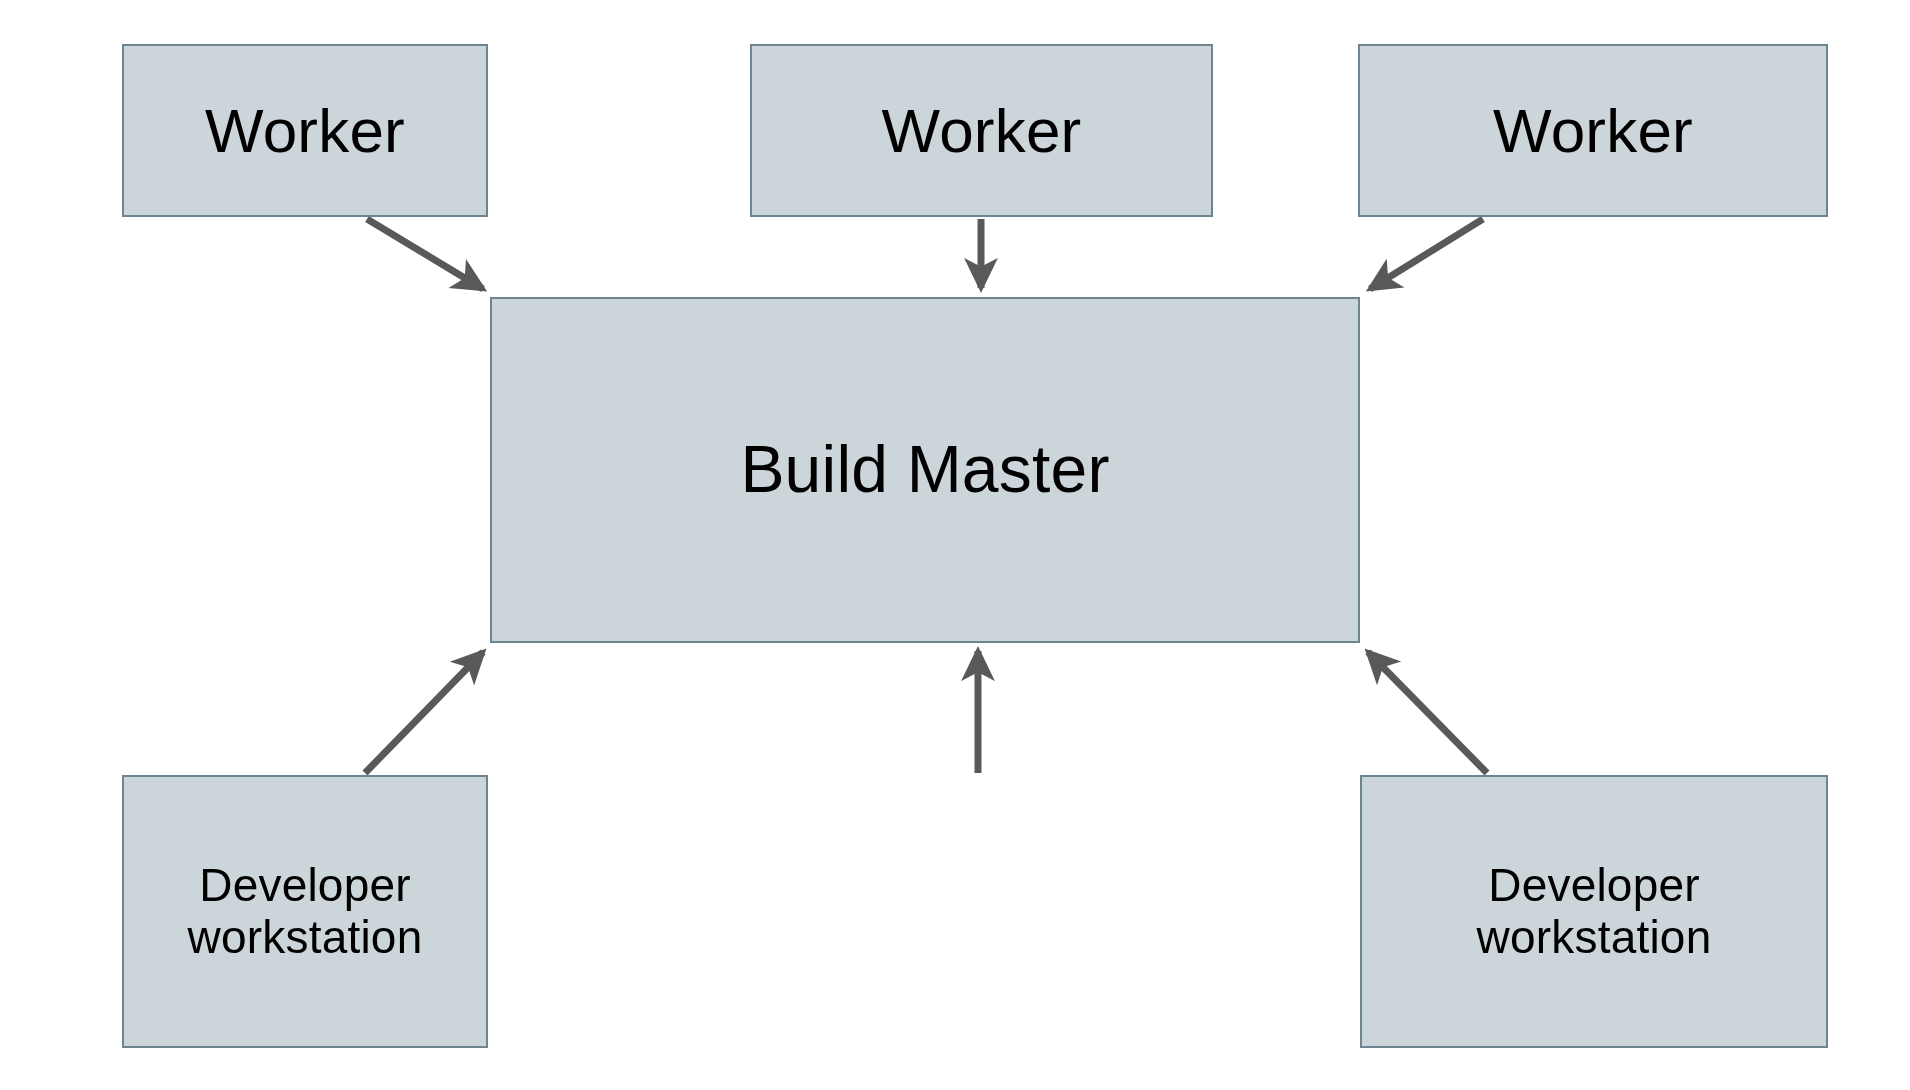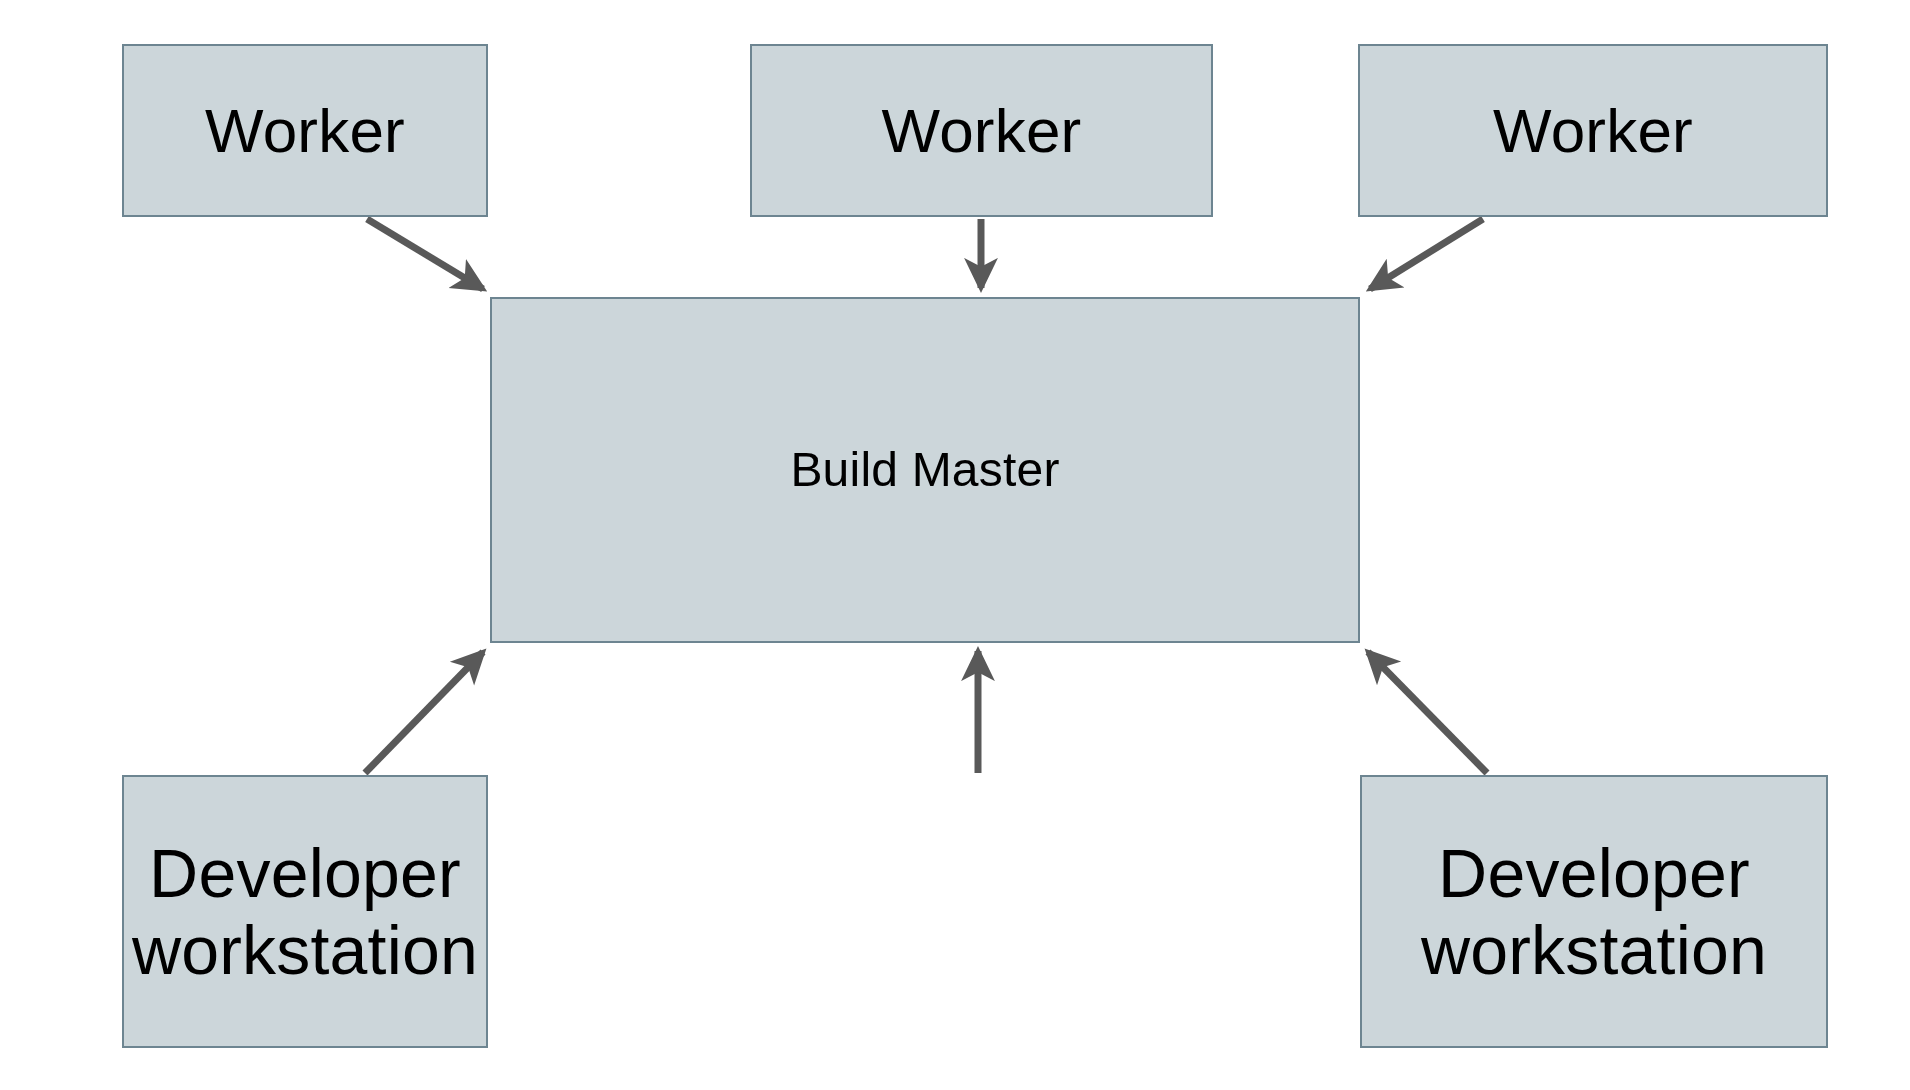--- a/index.html
+++ b/index.html
@@ -50,23 +50,23 @@
   #node-worker-mid    { left: 750px;  top: 44px;  width: 463px; height: 173px; }
   #node-worker-right  { left: 1358px; top: 44px;  width: 470px; height: 173px; }
   #node-build-master  { left: 490px;  top: 297px; width: 870px; height: 346px; }
   #node-dev-left      { left: 122px;  top: 775px; width: 366px; height: 273px; }
   #node-ci-server     { left: 740px;  top: 775px; width: 478px; height: 273px; }
   #node-dev-right     { left: 1360px; top: 775px; width: 468px; height: 273px; }
 
   #node-worker-left  .node-label,
   #node-worker-mid   .node-label,
   #node-worker-right .node-label { font-size: 62px; }
-  #node-build-master .node-label { font-size: 48px; }
+  #node-build-master .node-label { font-size: 66px; }
   #node-dev-left     .node-label,
-  #node-dev-right    .node-label { font-size: 68px; }
+  #node-dev-right    .node-label { font-size: 46px; }
   #node-ci-server    .node-label { font-size: 58px; }
 </style>
 </head>
 <body>
 
 <div id="canvas">
 
   <svg id="edges" width="1910" height="1090" viewBox="0 0 1910 1090" xmlns="http://www.w3.org/2000/svg">
     <defs>
       <marker id="arrowhead" markerWidth="5.2" markerHeight="5.2" refX="4.3" refY="2.6" orient="auto" markerUnits="strokeWidth">

